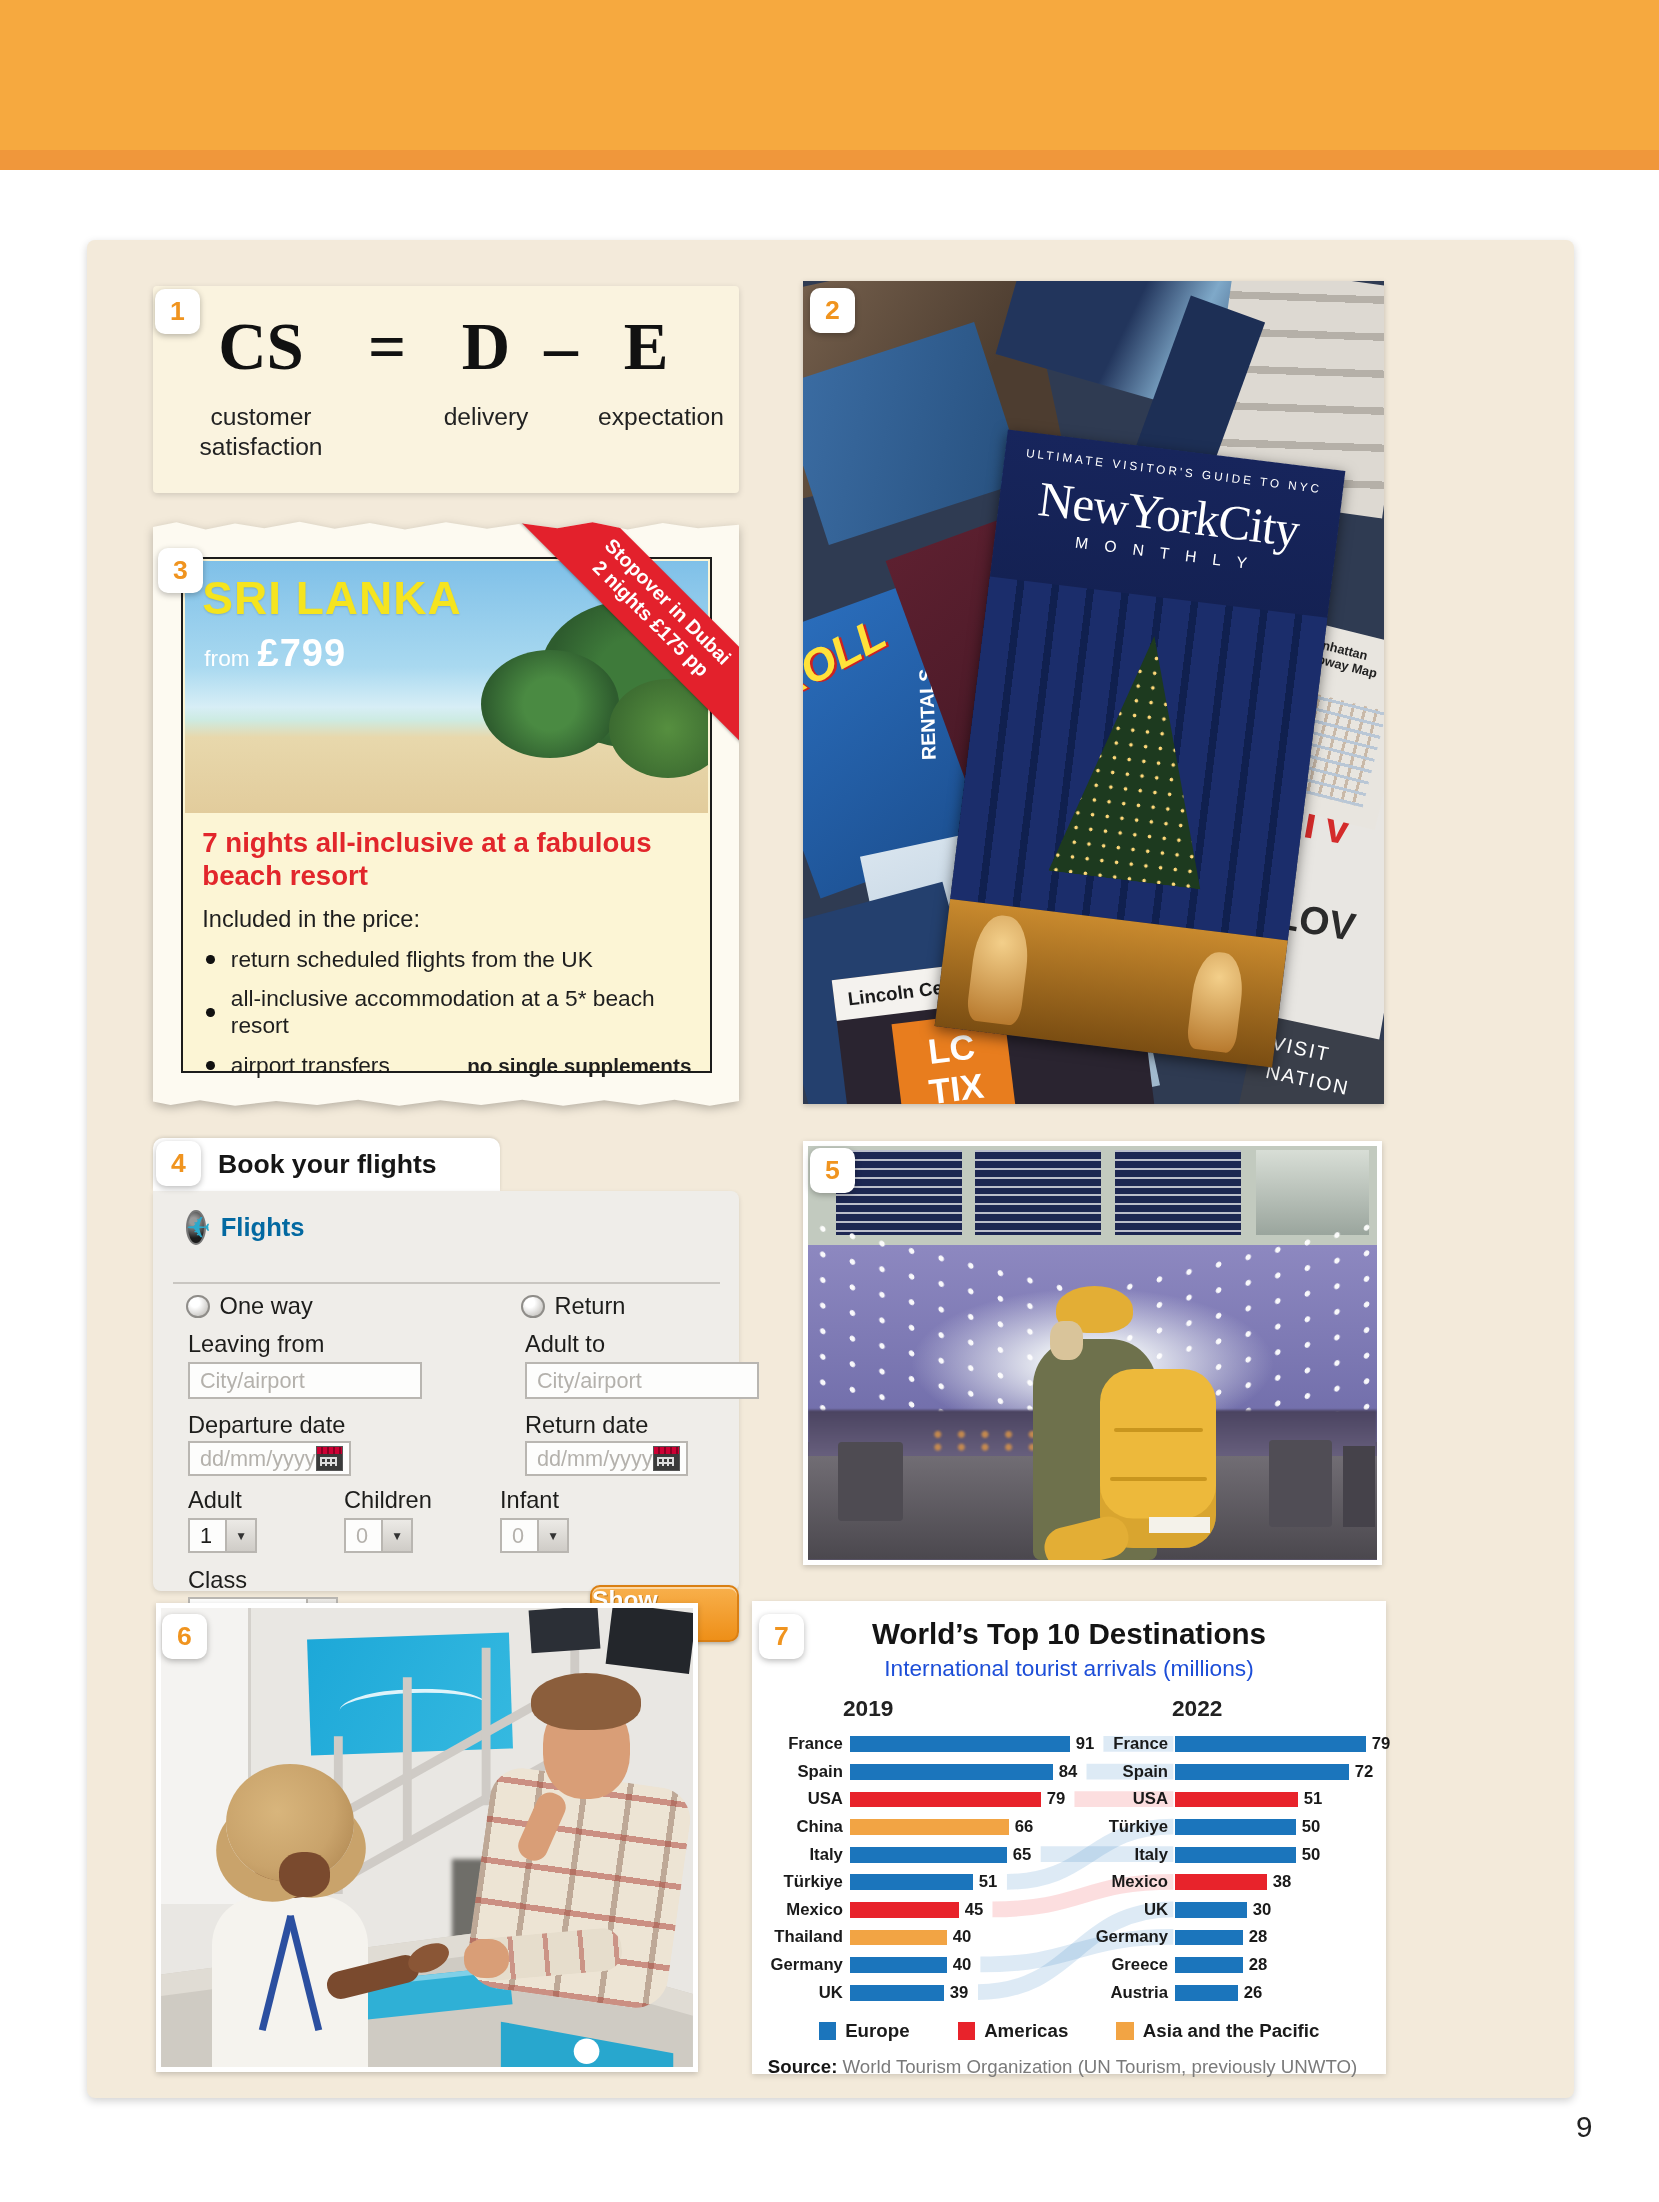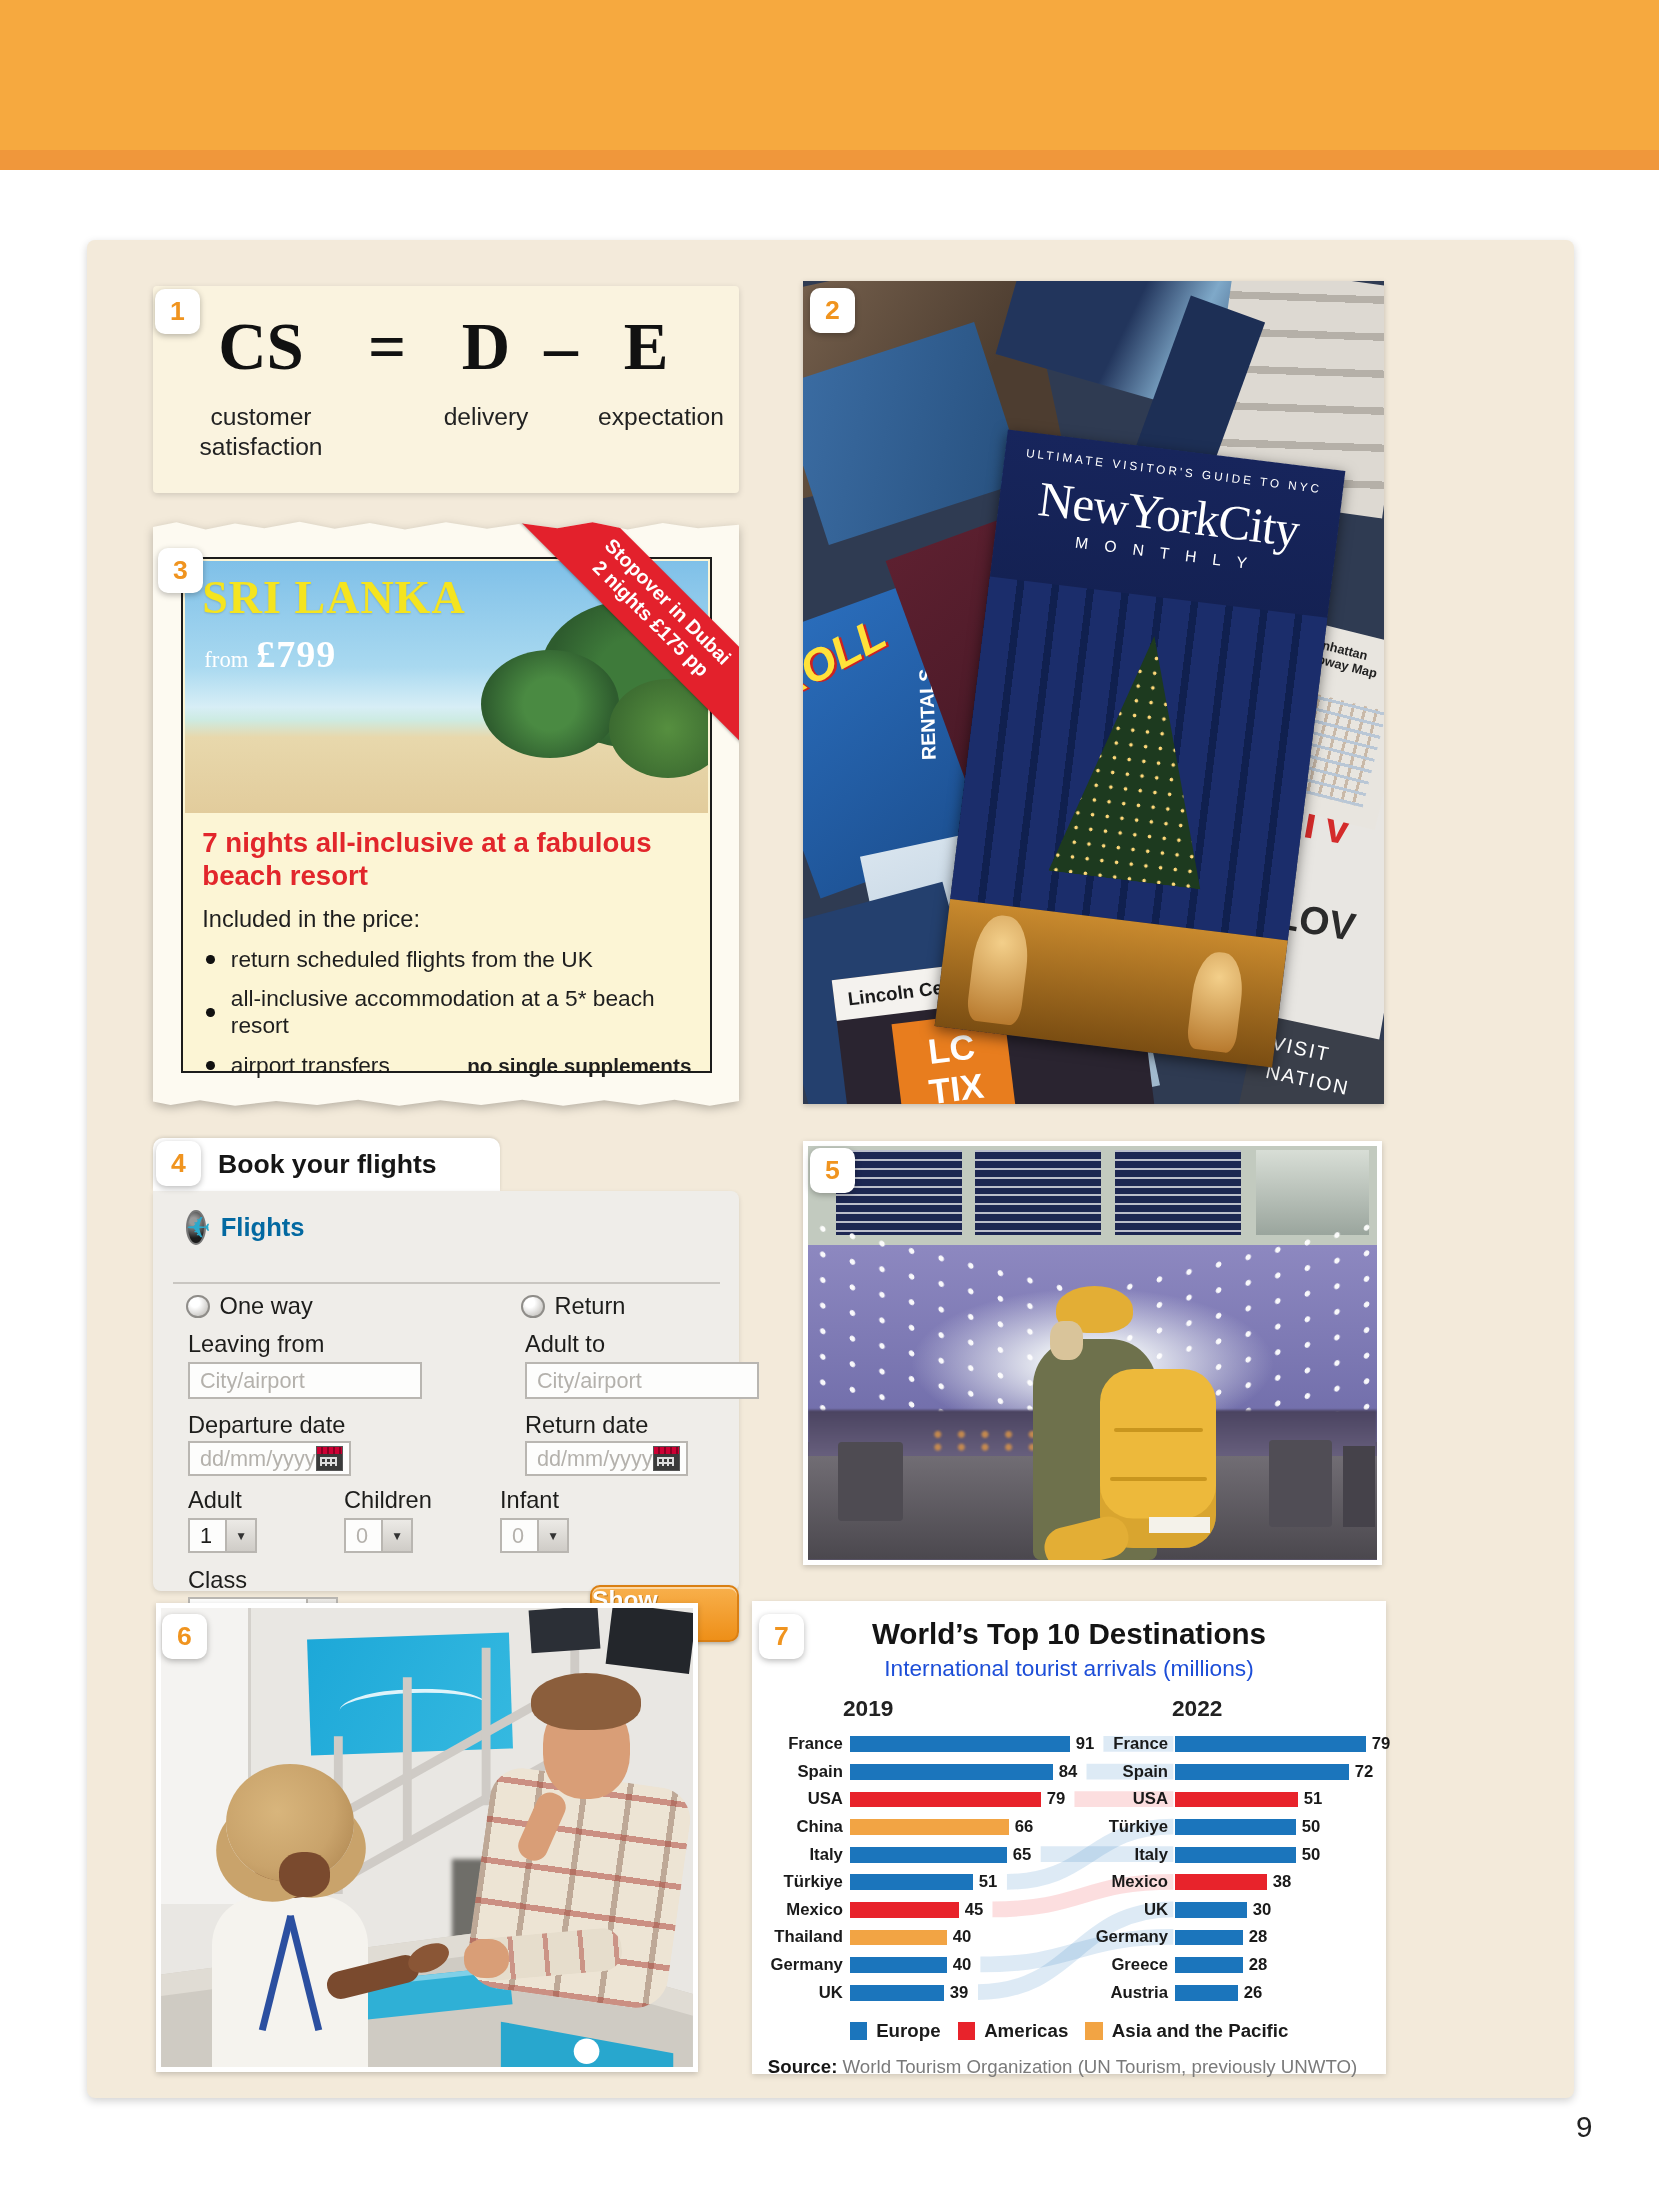--- a/index.html
+++ b/index.html
@@ -16,21 +16,21 @@
   .badge span{color:#F0941F;font-size:26.6px;font-weight:bold;}
   
   .box1{position:absolute;left:153px;top:286px;width:586px;height:207px;background:#FAF3DF;border-radius:3.9px;box-shadow:0 2px 5.9px rgba(0,0,0,.15);}
   .formula{position:absolute;top:21.7px;left:0;width:100%;height:83px;font-family:"Liberation Serif",serif;font-weight:bold;font-size:67px;color:#111;}
   .formula span{position:absolute;transform:translateX(-50%);}
   .flabel{position:absolute;transform:translateX(-50%);font-size:24.6px;color:#222;text-align:center;line-height:1.2;top:116px;}
   
   .box3{position:absolute;left:153px;top:520px;width:586px;height:588px;filter:drop-shadow(0 3px 4.9px rgba(0,0,0,.25));}
   .torn{position:absolute;inset:0;background:#FDFAF1;clip-path:polygon(0% 1.2%,4% .4%,9% 1.6%,14% .6%,19% 1.4%,25% .3%,31% 1.5%,37% .5%,43% 1.6%,50% .4%,57% 1.5%,63% .6%,69% 1.4%,75% .4%,81% 1.6%,87% .5%,93% 1.4%,100% .8%,100% 98.8%,95% 99.6%,89% 98.6%,83% 99.5%,77% 98.7%,70% 99.6%,63% 98.6%,56% 99.5%,49% 98.7%,42% 99.6%,35% 98.6%,28% 99.5%,21% 98.8%,14% 99.6%,8% 98.7%,3% 99.5%,0% 98.9%);overflow:hidden;}
   .ad-inner{position:absolute;left:27.6px;top:37px;width:527px;height:512px;border:2px solid #1c1c1c;background:#FCF5D5;}
-  .ad-photo{position:absolute;left:2px;top:2px;width:523px;height:252px;background:linear-gradient(180deg,#7FC0E8 0%,#A9D9F0 42%,#D7EEF6 58%,#CDEBE2 63%,#E8D8AC 70%,#E2CC9C 100%);overflow:hidden;font-family:Liberation Serif, serif;}
+  .ad-photo{position:absolute;left:2px;top:2px;width:523px;height:252px;background:linear-gradient(180deg,#7FC0E8 0%,#A9D9F0 42%,#D7EEF6 58%,#CDEBE2 63%,#E8D8AC 70%,#E2CC9C 100%);overflow:hidden;}
   .palm{position:absolute;border-radius:50%;}
   .ad-dest{position:absolute;left:17.7px;top:9.9px;font-size:46px;font-weight:800;color:#F5E41F;letter-spacing:1px;text-shadow:0 1px 2px rgba(0,0,0,.15);}
   .ad-price{position:absolute;left:19.7px;top:71px;color:#fff;font-size:22.7px;}
   .ad-price b{font-size:38px;font-weight:800;margin-left:7.9px;letter-spacing:1px;}
   .ribbon{position:absolute;top:59px;right:-91px;width:345px;height:59px;background:#E3212C;transform:rotate(45deg);color:#fff;text-align:center;font-weight:bold;font-size:19.7px;line-height:1.2;padding-top:6.9px;box-shadow:0 1px 3px rgba(0,0,0,.3);z-index:5;}
   .ad-text{position:absolute;left:19.7px;top:268px;width:493px;}
   .ad-head{color:#E2262B;font-size:27.6px;font-weight:800;line-height:1.18;}
   .ad-inc{margin-top:13.8px;font-size:23.6px;color:#1e1e1e;}
   .ad-li{display:flex;align-items:baseline;margin-top:12.8px;font-size:22.7px;color:#1e1e1e;}
   .ad-li .dot{width:8.9px;height:8.9px;border-radius:50%;background:#111;margin:0 15.8px 0 3.9px;align-self:center;flex:0 0 auto;}
@@ -68,21 +68,21 @@
   .c-years{position:relative;height:35px;margin-top:13.8px;}
   .c-year{position:absolute;font-size:22.7px;font-weight:600;color:#222;}
   .c-rows{position:relative;height:276px;}
   .c-col{position:absolute;top:0;}
   .crow{display:flex;align-items:center;height:27.6px;}
   .clabel{width:85px;text-align:right;padding-right:6.9px;font-size:16.7px;font-weight:600;color:#1a1a1a;flex:0 0 auto;}
   .cbar{height:15.8px;flex:0 0 auto;}
   .cval{font-size:16.7px;font-weight:600;color:#1a1a1a;margin-left:5.9px;}
   .c-ribbons{position:absolute;inset:0;z-index:0;}
   .c-col{z-index:1;}
-  .c-legend{display:flex;justify-content:center;gap:17px;margin-top:13.8px;align-items:center;}
+  .c-legend{display:flex;justify-content:center;gap:48px;margin-top:13.8px;align-items:center;}
   .c-leg{display:flex;align-items:center;gap:8.9px;font-size:18.7px;font-weight:600;color:#1a1a1a;}
   .c-leg .sw{width:17.7px;height:17.7px;flex:0 0 auto;}
   .c-src{margin:13.8px 0 0 15.8px;font-size:18.7px;color:#7a7a7a;}
   .c-src b{color:#161616;}
   .frag{position:absolute;color:#fff;white-space:nowrap;}
 </style>
 </head>
 <body>
 
 <div id="page">

